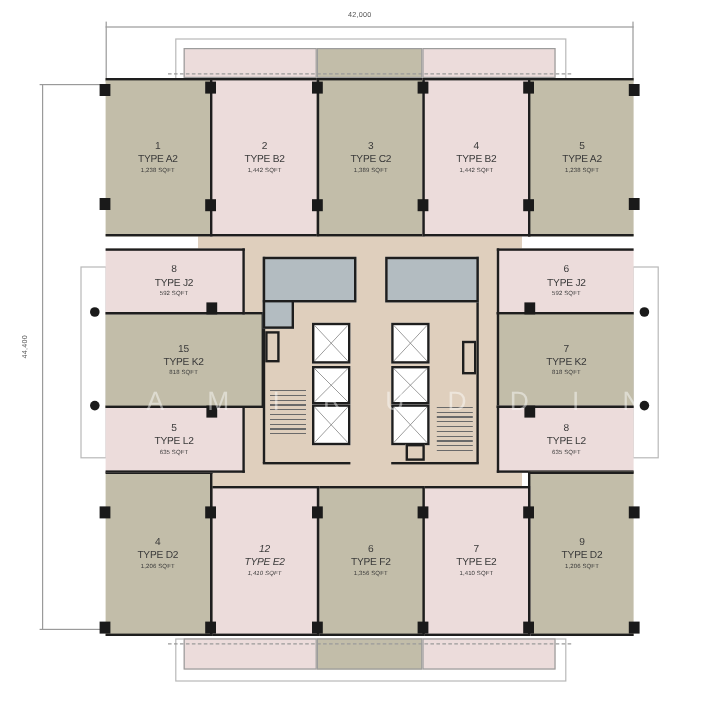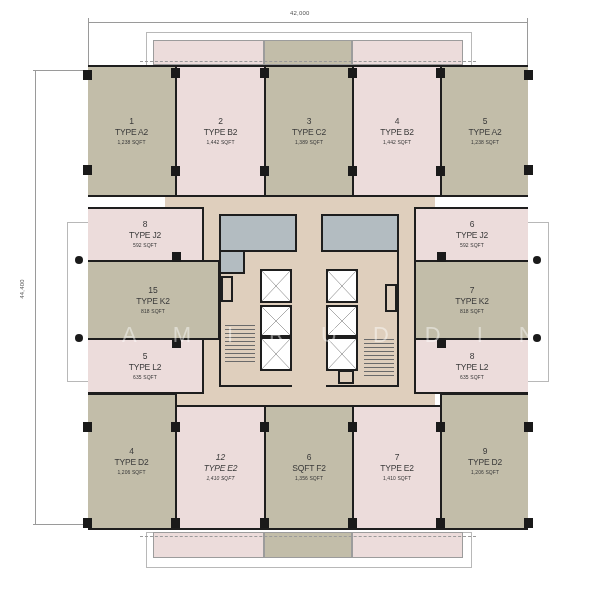--- a/index.html
+++ b/index.html
@@ -106,21 +106,21 @@
   <span class="type">TYPE D2</span>
   <span class="area">1,206 SQFT</span>
 </div>
 <div class="unit pink" style="left:352px; top:405px; width:90px; height:125px;">
   <span class="num">7</span>
   <span class="type">TYPE E2</span>
   <span class="area">1,410 SQFT</span>
 </div>
 <div class="unit green" style="left:264px; top:405px; width:90px; height:125px;">
   <span class="num">6</span>
-  <span class="type">SQFT F2</span>
+  <span class="type">TYPE F2</span>
   <span class="area">1,356 SQFT</span>
 </div>
 <div class="unit pink" style="left:175px; top:405px; width:91px; height:125px;font-style:italic;">
   <span class="num">12</span>
   <span class="type">TYPE E2</span>
   <span class="area">1,410 SQFT</span>
 </div>
 <div class="unit green" style="left:88px; top:393px; width:89px; height:137px; border-left:none;">
   <span class="num">4</span>
   <span class="type">TYPE D2</span>

